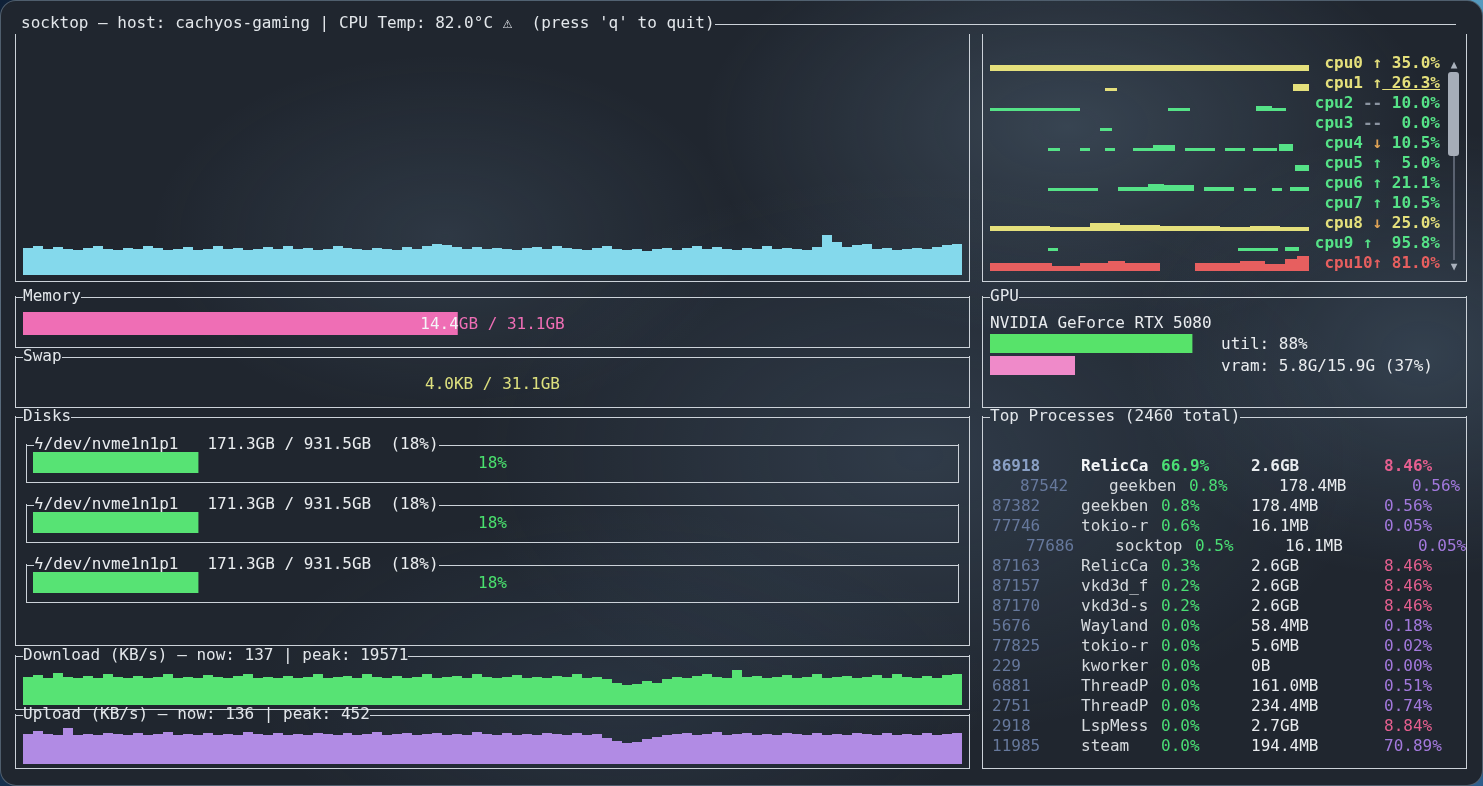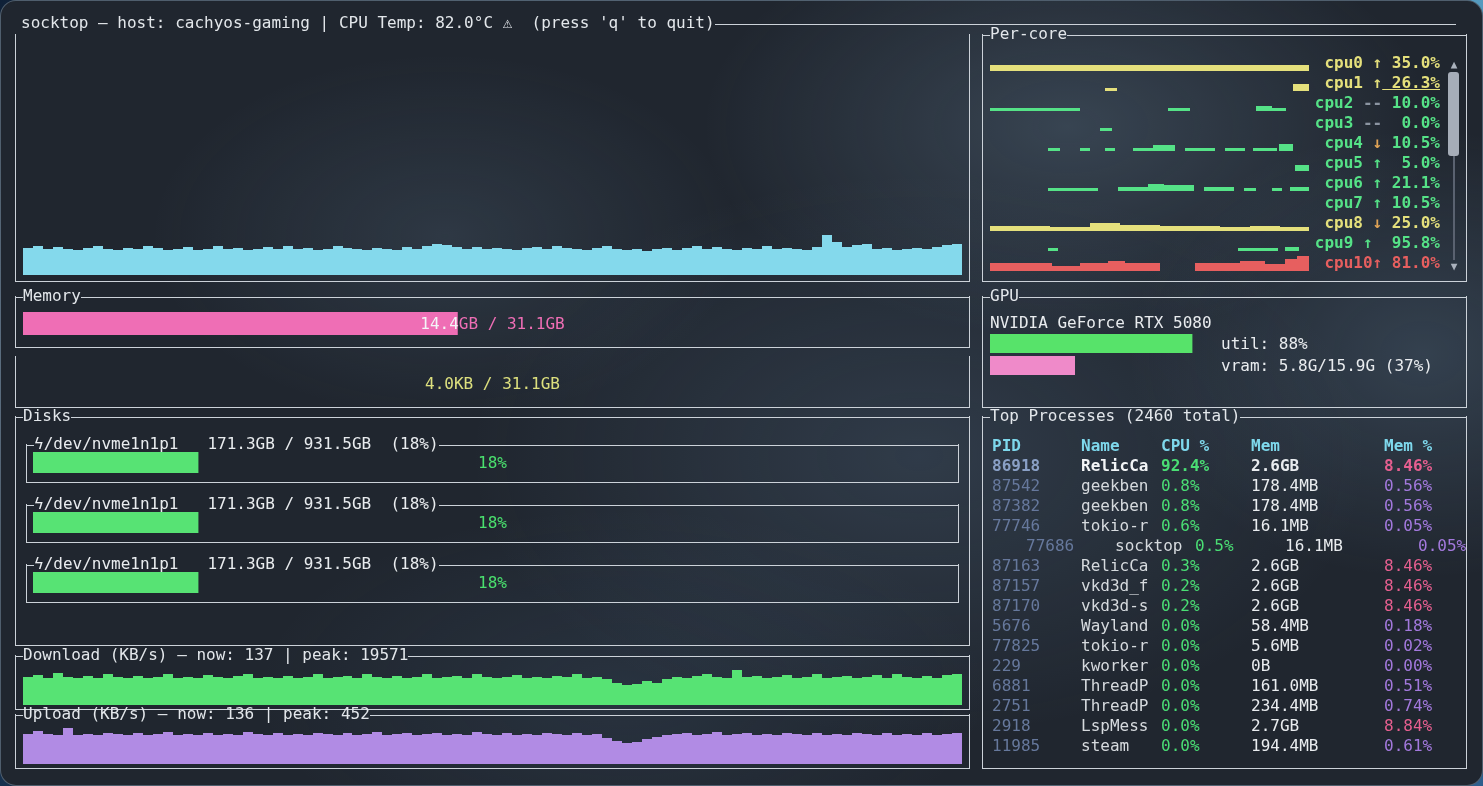--- a/index.html
+++ b/index.html
@@ -162,23 +162,20 @@
           <div class="bar" style="height: 26px; background: rgb(132, 217, 236);"></div>
           <div class="bar" style="height: 27px; background: rgb(132, 217, 236);"></div>
           <div class="bar" style="height: 26px; background: rgb(132, 217, 236);"></div>
           <div class="bar" style="height: 28px; background: rgb(132, 217, 236);"></div>
           <div class="bar" style="height: 30px; background: rgb(132, 217, 236);"></div>
           <div class="bar" style="height: 31px; background: rgb(132, 217, 236);"></div>
         </div>
     </div>
 
     <div class="panel" style="left:981px;top:33px;width:483px;height:247px;">
-      <div class="ptitle">
-          <span class="t">Per-core</span>
-        </div>
       <div>
           <div class="pc-row" style="top: 19px;">
             <div class="pc-spark">
               <div style="left: 0px; width: 319px; height: 6px; background: rgb(229, 224, 124);"></div>
             </div>
             <div class="pc-label"><span class="pre" style="color: rgb(229, 224, 124);">cpu0 </span><span class="pre" style="color: rgb(229, 224, 124);">↑</span><span class="pre" style="color: rgb(229, 224, 124);"> 35.0%</span></div>
           </div>
           <div class="pc-row" style="top: 39px;">
             <div class="pc-spark">
               <div style="left: 115px; width: 12px; height: 3px; background: rgb(229, 224, 124);"></div>
@@ -288,20 +285,23 @@
       <div class="gauge" style="left:7px;right:7px;top:16px;height:23px;">
           <div class="g-label" style="color: rgb(239, 110, 181);">14.4GB / 31.1GB</div>
           <div class="g-clip" style="clip-path: inset(0px 53.7% 0px 0px);">
             <div class="g-bg" style="background: rgb(239, 110, 181);"></div>
             <div class="g-label" style="color: rgb(243, 245, 247);">14.4GB / 31.1GB</div>
           </div>
         </div>
     </div>
 
     <div class="panel" style="left:14px;top:355px;width:953px;height:51px;">
+      <div class="ptitle">
+          <span class="t">Swap</span>
+        </div>
       <div class="gauge" style="left:7px;right:7px;top:16px;height:23px;">
           <div class="g-label" style="color: rgb(221, 224, 126);">4.0KB / 31.1GB</div>
           <div class="g-clip" style="clip-path: inset(0px 100% 0px 0px);">
             <div class="g-bg" style="background: rgb(221, 224, 126);"></div>
             <div class="g-label" style="color: rgb(243, 245, 247);">4.0KB / 31.1GB</div>
           </div>
         </div>
     </div>
 
     <div class="panel" style="left:981px;top:295px;width:483px;height:111px;">
@@ -572,36 +572,29 @@
           <div class="bar" style="height: 29px; background: rgb(177, 139, 228);"></div>
           <div class="bar" style="height: 30px; background: rgb(177, 139, 228);"></div>
           <div class="bar" style="height: 31px; background: rgb(177, 139, 228);"></div>
         </div>
     </div>
 
     <div class="panel" style="left:981px;top:415px;width:483px;height:352px;">
       <div class="ptitle">
           <span class="t">Top Processes (2460 total)</span>
         </div>
-      <div class="proc-grid proc-head" style="top:20px;">
-        <span>PID</span>
-        <span>Name</span>
-        <span>CPU %</span>
-        <span>Mem</span>
-        <span>Mem %</span>
-      </div>
       <div>
           <div class="proc-grid" style="top: 40px; font-weight: bold;">
             <span style="color: rgb(138, 160, 198);">86918</span>
             <span style="color: rgb(243, 245, 247);">RelicCa</span>
-            <span style="color: rgb(74, 222, 116);">92.4%</span>
+            <span style="color: rgb(74, 222, 116);">66.9%</span>
             <span style="color: rgb(233, 236, 239);">2.6GB</span>
             <span style="color: rgb(231, 95, 144);">8.46%</span>
           </div>
-          <div class="proc-grid" style="top: 60px;">
+          <div class="proc-grid" style="top: 60px; margin-left: 28px;">
             <span style="color: rgb(102, 120, 156);">87542</span>
             <span style="color: rgb(214, 218, 222);">geekben</span>
             <span style="color: rgb(74, 222, 116);">0.8%</span>
             <span style="color: rgb(233, 236, 239);">178.4MB</span>
             <span style="color: rgb(163, 121, 221);">0.56%</span>
           </div>
           <div class="proc-grid" style="top: 80px;">
             <span style="color: rgb(102, 120, 156);">87382</span>
             <span style="color: rgb(214, 218, 222);">geekben</span>
             <span style="color: rgb(74, 222, 116);">0.8%</span>
@@ -683,19 +676,19 @@
             <span style="color: rgb(214, 218, 222);">LspMess</span>
             <span style="color: rgb(74, 222, 116);">0.0%</span>
             <span style="color: rgb(233, 236, 239);">2.7GB</span>
             <span style="color: rgb(231, 95, 144);">8.84%</span>
           </div>
           <div class="proc-grid" style="top: 320px;">
             <span style="color: rgb(102, 120, 156);">11985</span>
             <span style="color: rgb(214, 218, 222);">steam</span>
             <span style="color: rgb(74, 222, 116);">0.0%</span>
             <span style="color: rgb(233, 236, 239);">194.4MB</span>
-            <span style="color: rgb(163, 121, 221);">0.61%</span>
+            <span style="color: rgb(163, 121, 221);">70.89%</span>
           </div>
         </div>
     </div>
 
   </div>
 </div>
 
 </body></html>

